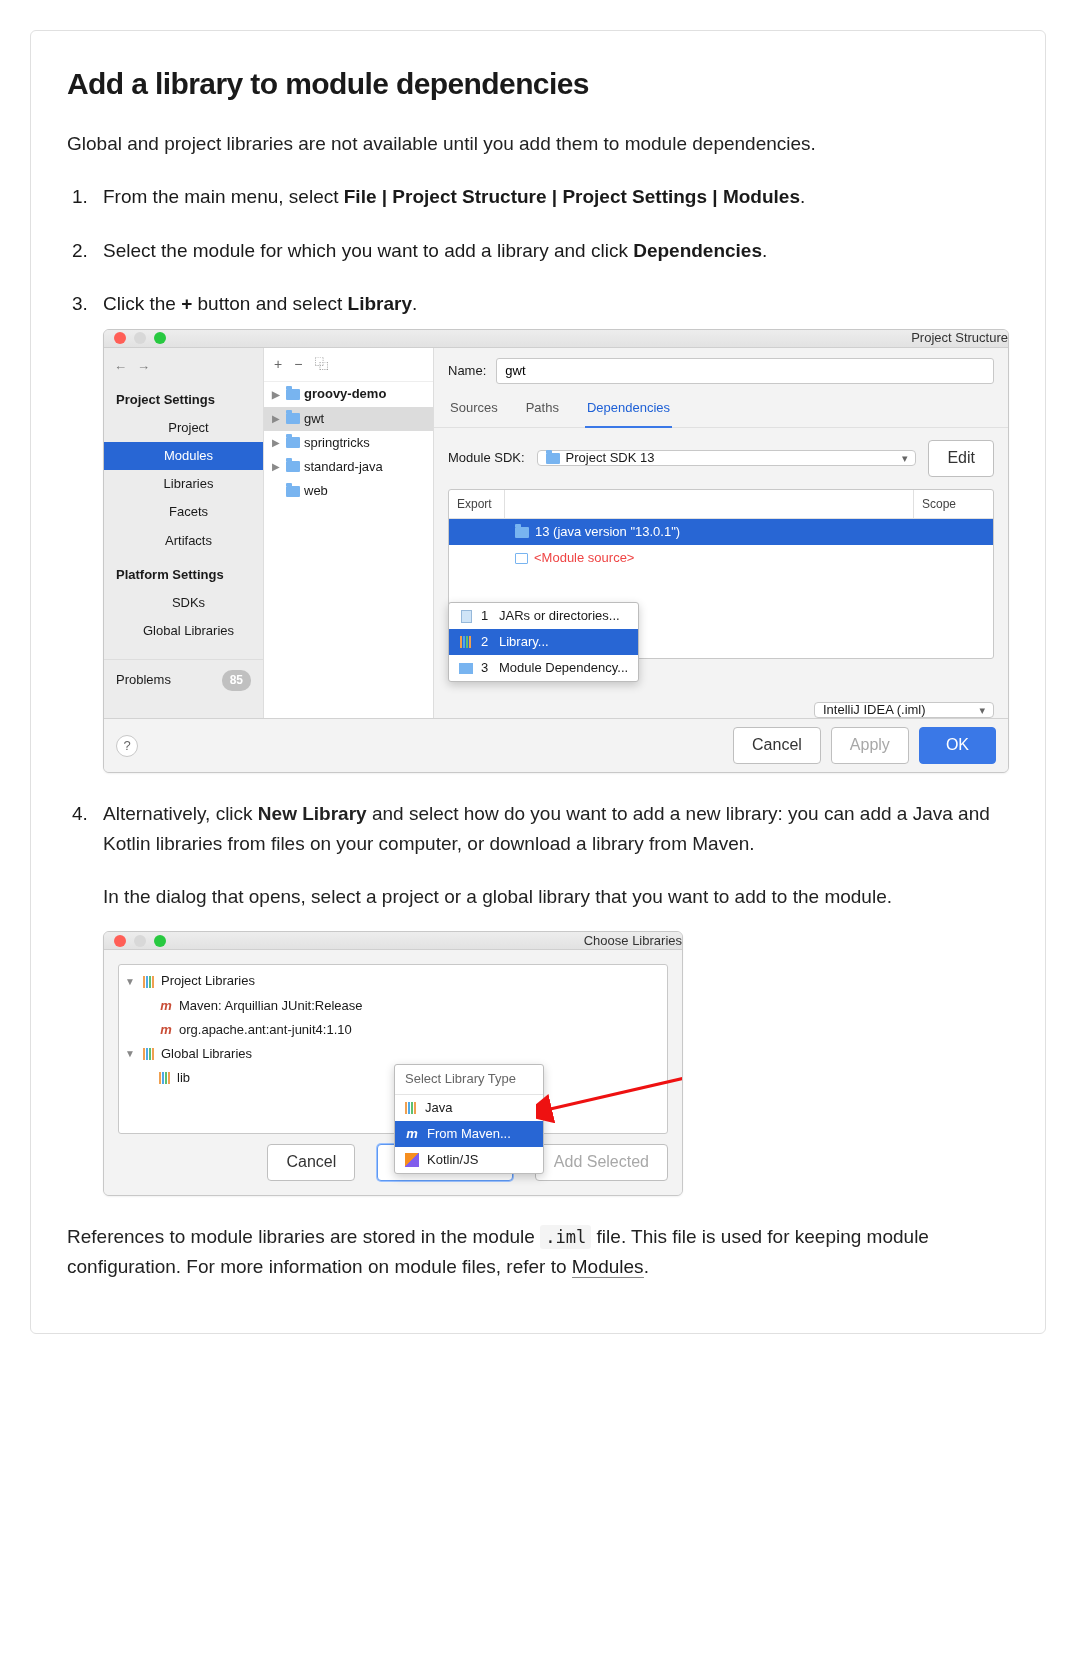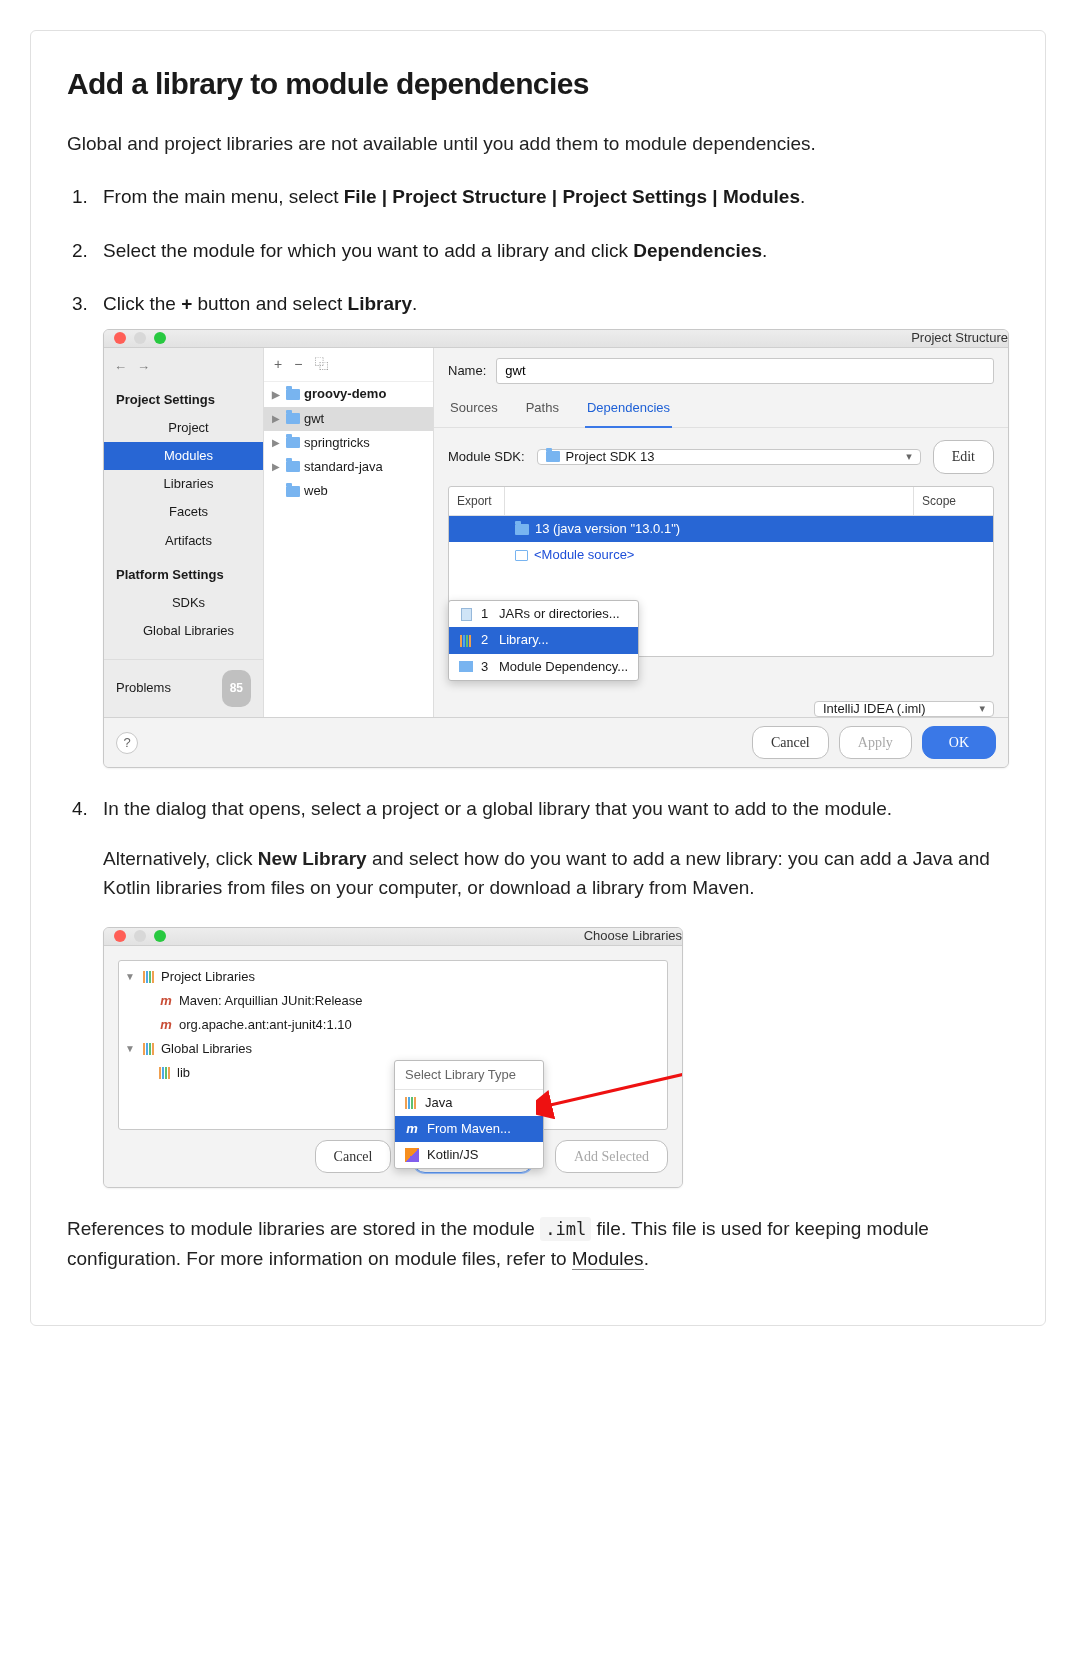--- a/index.html
+++ b/index.html
@@ -119,21 +119,21 @@
     align-items: center;
     justify-content: space-between;
     padding: 10px 12px;
     border-top: 1px solid #ddd;
     margin-top: 14px;
   }
   .ps-nav .badge {
     background: #c0c0c0;
     color: #fff;
     border-radius: 10px;
-    padding: 9px 8px;
+    padding: 1px 8px;
     font-size: 12px;
     font-weight: 600;
   }
   .ps-bottom {
     grid-column: 1 / -1;
     border-top: 1px solid #d2d2d2;
     display: flex;
     align-items: center;
     padding: 8px 12px;
   }
@@ -144,26 +144,25 @@
     background: #fff;
     text-align: center;
     font-size: 13px;
     color: #666;
     line-height: 20px;
   }
   .ps-bottom .spacer { flex: 1; }
   .btn {
     padding: 5px 18px;
     border: 1px solid #bfbfbf;
-    border-radius: 12px;
-    background: #fff;
-    font-size: 14px;
+    border-radius: 4px;
+    background: #fff;
+    font-size: 16px;
     margin-left: 10px;
     color: #333;
-    font-family: Liberation Serif, serif;
   }
   .btn.disabled { color: #a8a8a8; }
   .btn.primary { background: #3a78e7; color: #fff; border-color: #3a78e7; padding: 5px 26px; }
   .btn.default { border-color: #5e98f2; box-shadow: 0 0 0 1px #9bc2ff; }
 
   .ps-tree {
     border-right: 1px solid #ddd;
     background: #fff;
     position: relative;
   }
@@ -281,21 +280,21 @@
     font-size: 13px;
     align-items: center;
     padding: 3px 4px;
   }
   .dep-row .c1 { width: 56px; }
   .dep-row .c2 { flex:1; display:flex; align-items:center; gap:6px; }
   .dep-row.selected { background: #2866d4; color: #fff; }
   .dep-row .folder-icon { width: 14px; height: 11px; background: #78b4f0; border-radius: 1px; position: relative; margin-left:6px; }
   .dep-row .folder-icon::before{ content:''; position:absolute; left:0; top:-3px; width:6px; height:3px; background:#78b4f0; border-radius:1px 1px 0 0; }
   .dep-row .src-icon { width: 13px; height: 11px; border: 1px solid #78b4f0; background:#fff; border-radius:1px; margin-left:6px; }
-  .dep-row .srclbl { color: #1d4ed8; }
+  .dep-row .srclbl { color: #ef4444; }
 
   .dep-toolbar {
     display: flex;
     gap: 14px;
     padding: 6px 14px;
     font-size: 14px;
     color: #777;
     align-items: center;
   }
 
@@ -573,24 +572,24 @@
             <div class="spacer"></div>
             <div class="btn">Cancel</div>
             <div class="btn disabled">Apply</div>
             <div class="btn primary">OK</div>
           </div>
         </div>
       </div>
     </li>
 
     <li>
-      <p class="para" style="margin-bottom:20px">In the dialog that opens, select a project or a global library that you want to add to the module.</p>
       <p class="para">
         <span>Alternatively, click </span><strong>New Library</strong><span> and select how do you want to add a new library: you can add a Java and Kotlin libraries from files on your computer, or download a library from Maven.</span>
       </p>
+      <p class="para" style="margin-bottom:20px">In the dialog that opens, select a project or a global library that you want to add to the module.</p>
 
       <div class="mac-window cl-window">
         <div class="titlebar">
           <div class="traffic">
             <span class="dot red"></span>
             <span class="dot grey"></span>
             <span class="dot green"></span>
           </div>
           <span class="title">Choose Libraries</span>
         </div>

